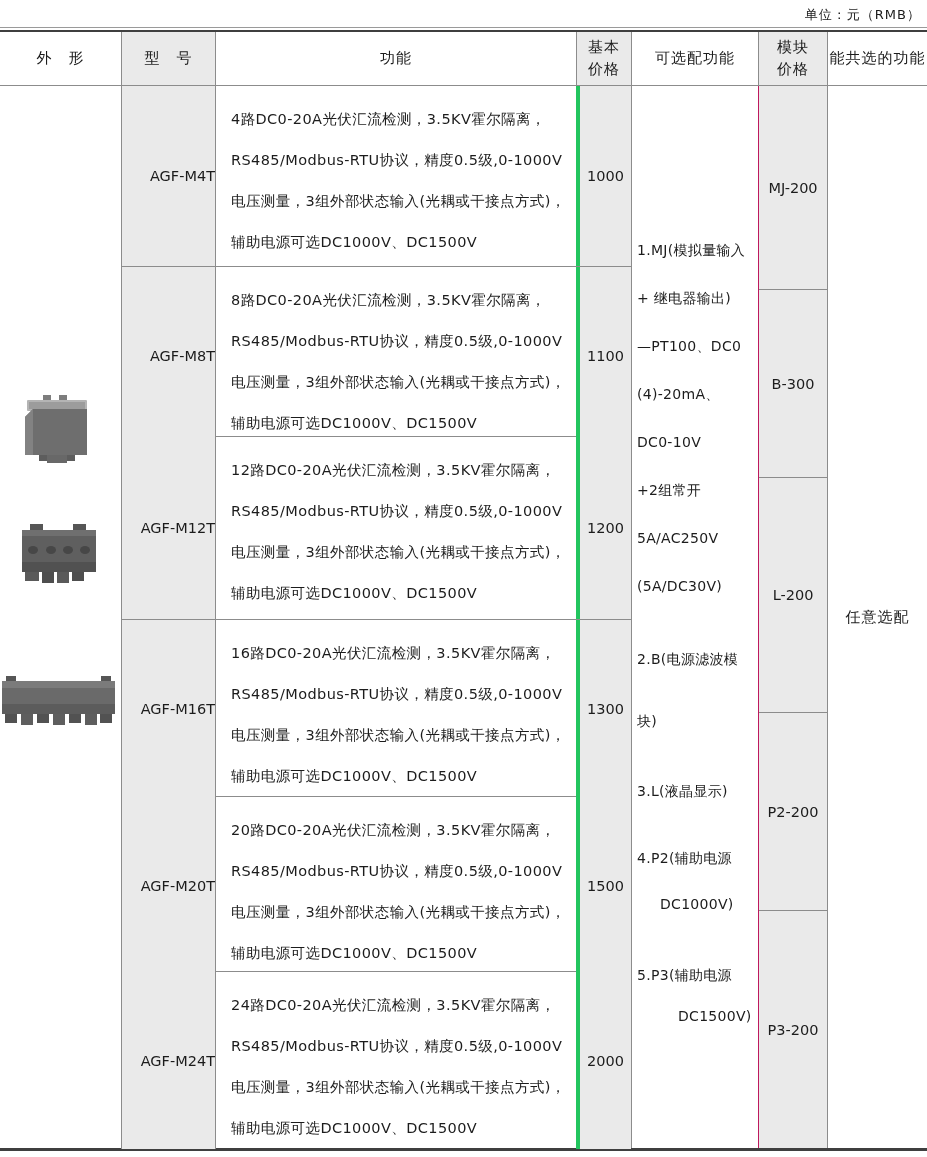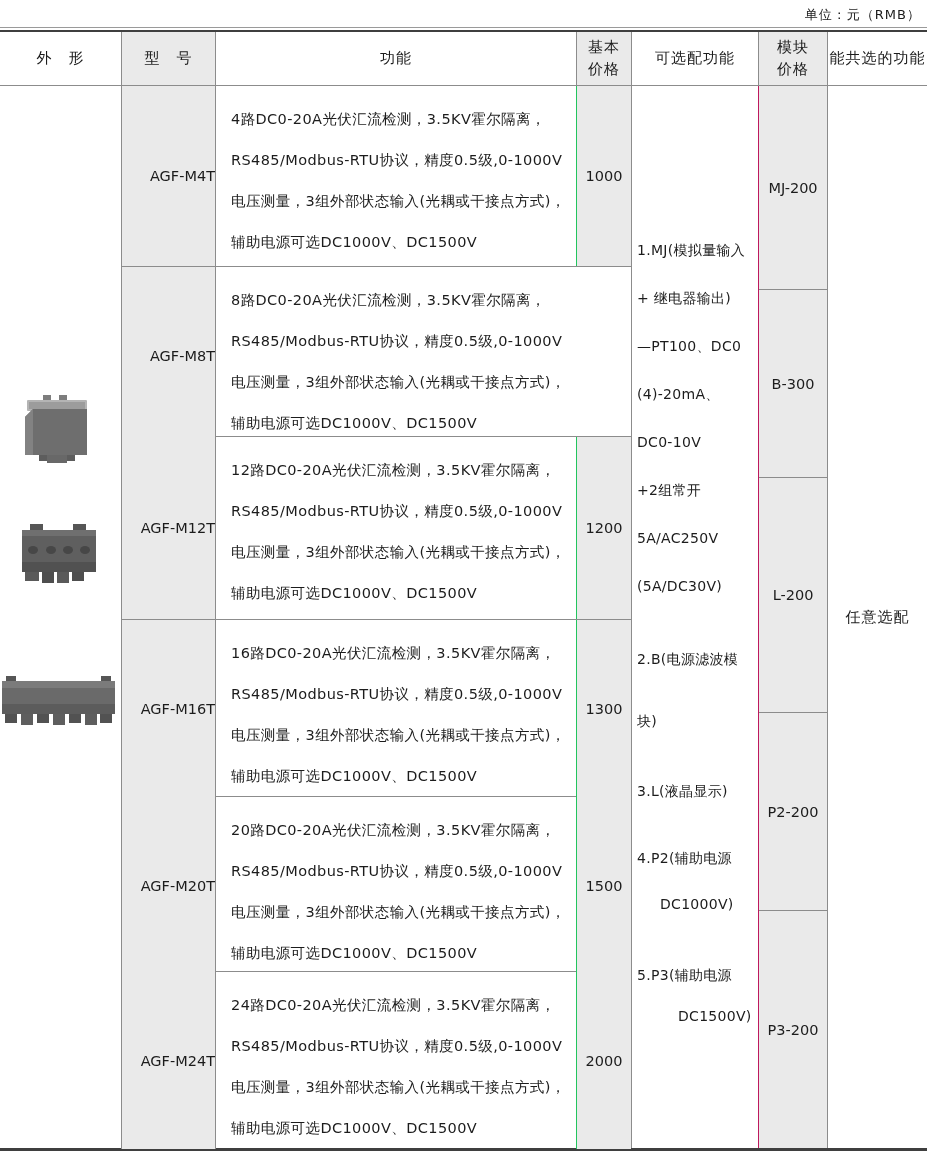--- a/index.html
+++ b/index.html
@@ -37,21 +37,21 @@
   .main-row:nth-child(1){ height:181px; }
   .main-row:nth-child(2){ height:170px; }
   .main-row:nth-child(3){ height:183px; }
   .main-row:nth-child(4){ height:177px; }
   .main-row:nth-child(5){ height:175px; }
   .main-row:nth-child(6){ height:176px; border-bottom:none; }
   .model-cell { border-left:1px solid #8c8c8c; background:#eaeaea;
                 display:flex; align-items:center; justify-content:flex-end; font-size:14.5px; }
   .func-cell  { border-left:1px solid #8c8c8c; }
   .func-text  { padding:13px 10px 0 15px; font-size:14.5px; line-height:41px; letter-spacing:0.4px; }
-  .price-cell { border-left:1px solid #22c55e; background:#eaeaea;
+  .price-cell { border-left:4px solid #22c55e; background:#eaeaea;
                 display:flex; align-items:center; justify-content:center; font-size:14.5px; }
 
   
   .opt-line { line-height:48px; padding-left:5px; font-size:14px; letter-spacing:0.3px; white-space:nowrap; }
   .opt-line:nth-child(9)  { margin-top:25px; }
   .opt-line:nth-child(10) { margin-top:14px; }
   .opt-line:nth-child(11) { margin-top:22px; }
   .opt-line:nth-child(12) { margin-top:19px; }
   .opt-line:nth-child(13) { margin-top:-2px; padding-left:28px; }
   .opt-line:nth-child(14) { margin-top:23px; }
@@ -154,20 +154,23 @@
       <span>1000</span>
     </div>
   </div>
           <div class="main-row">
     <div class="model-cell">
       <span>AGF-M8T</span>
     </div>
     <div class="func-cell">
       <div class="func-text">8路DC0-20A光伏汇流检测，3.5KV霍尔隔离，RS485/Modbus-RTU协议，精度0.5级,0-1000V电压测量，3组外部状态输入(光耦或干接点方式)，辅助电源可选DC1000V、DC1500V</div>
     </div>
+    <div class="price-cell">
+      <span>1100</span>
+    </div>
   </div>
           <div class="main-row">
     <div class="model-cell">
       <span>AGF-M12T</span>
     </div>
     <div class="func-cell">
       <div class="func-text">12路DC0-20A光伏汇流检测，3.5KV霍尔隔离，RS485/Modbus-RTU协议，精度0.5级,0-1000V电压测量，3组外部状态输入(光耦或干接点方式)，辅助电源可选DC1000V、DC1500V</div>
     </div>
     <div class="price-cell">
       <span>1200</span>

